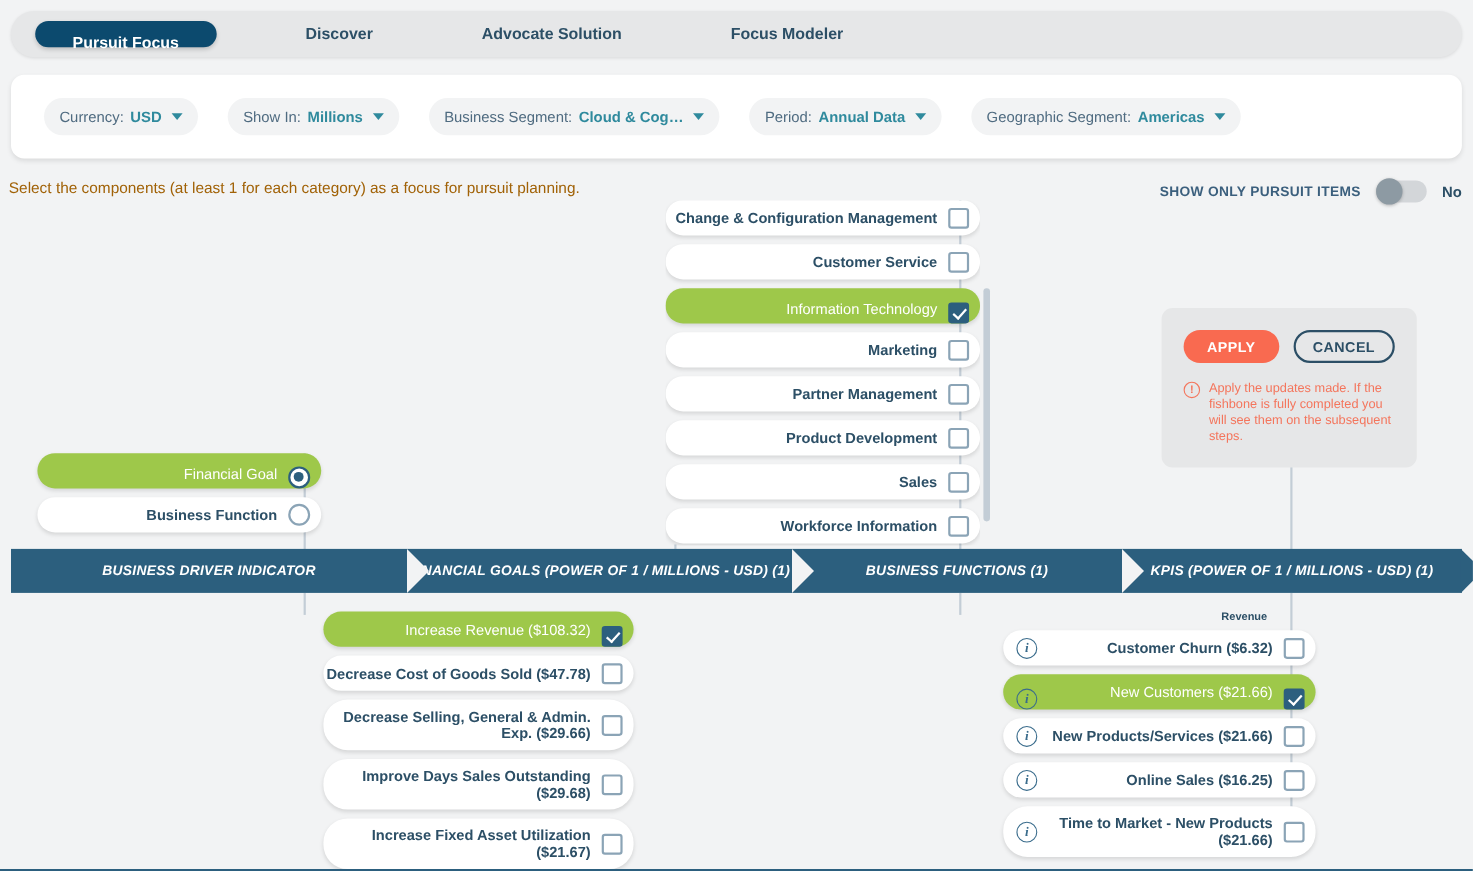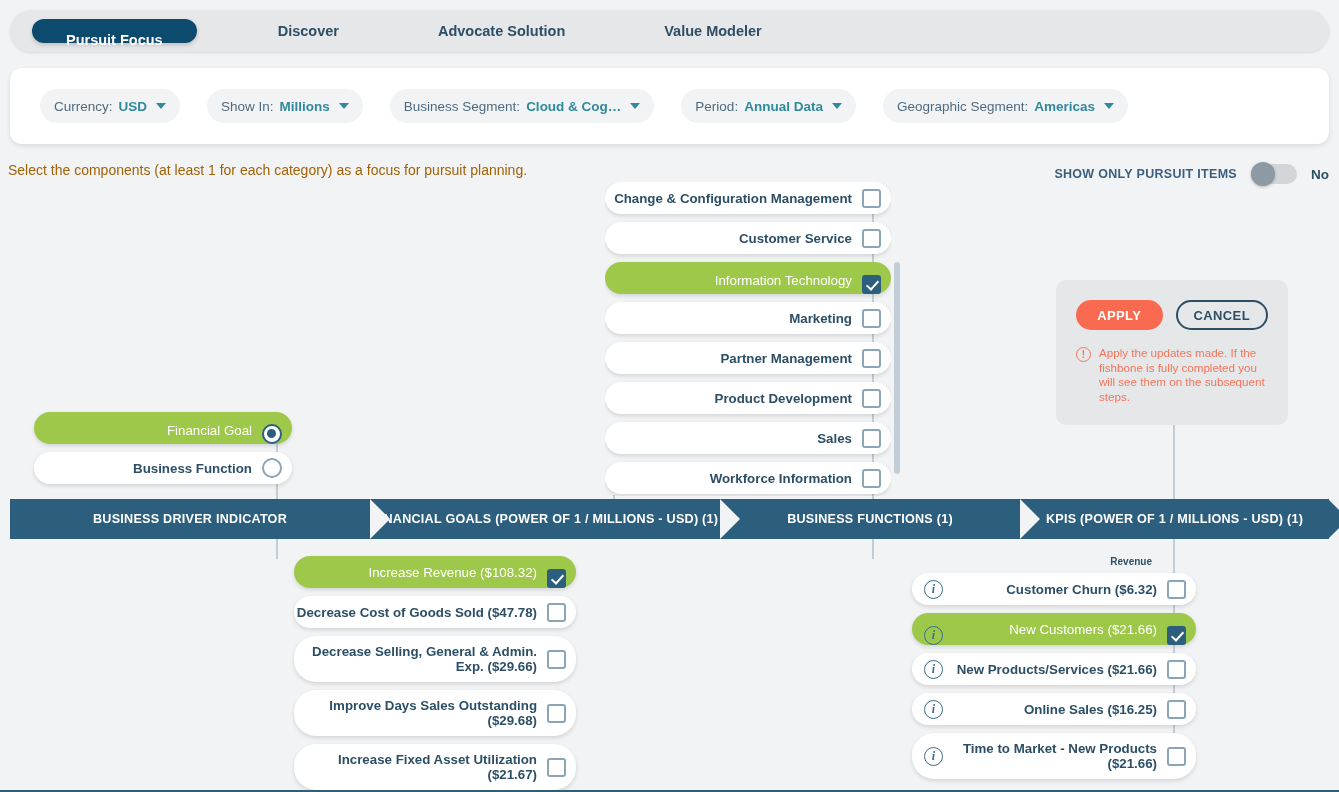--- a/index.html
+++ b/index.html
@@ -142,21 +142,21 @@
   .mid-col .pill { margin-bottom: 8px; height: 32px; }
   .mid-scroll {
     position: absolute; left: 894px; top: 262px;
     width: 6px; height: 212px; border-radius: 3px; background: #c3cdd6;
   }
 
   
   .vline { position: absolute; width: 2px; background: #c3cdd6; }
 
   
-  .ribbon { position: absolute; left: 0; top: 499px; width: 1339px; height: 40px; }
+  .ribbon { position: absolute; left: 0; top: 499px; width: 1339px; height: 40px; font-style: italic; }
   .seg {
     position: absolute; top: 0; height: 40px; background: #2c5f7e;
     display: flex; align-items: center; justify-content: center;
     color: #ffffff; font-size: 12.6px; font-weight: bold;
     letter-spacing: 0.25px; white-space: nowrap;
   }
   .seg .arrow {
     position: absolute; right: -19px; top: 0;
     width: 0; height: 0; z-index: 3;
     border-top: 20px solid transparent;
@@ -223,21 +223,21 @@
 <div class="app">
 
   <div class="tabbar">
     <div class="tab-spacer-1"></div>
     <div class="tab active">Pursuit Focus</div>
     <div class="tab-spacer"></div>
     <div class="tab">Discover</div>
     <div class="tab-spacer"></div>
     <div class="tab">Advocate Solution</div>
     <div class="tab-spacer"></div>
-    <div class="tab">Value Modeler</div>
+    <div class="tab">Focus Modeler</div>
   </div>
 
   <div class="filterbar">
     <div class="chip">
       <span class="lbl">Currency:</span>
       <span class="val">USD</span>
       <span class="caret"></span>
     </div>
     <div class="chip">
       <span class="lbl">Show In:</span>

